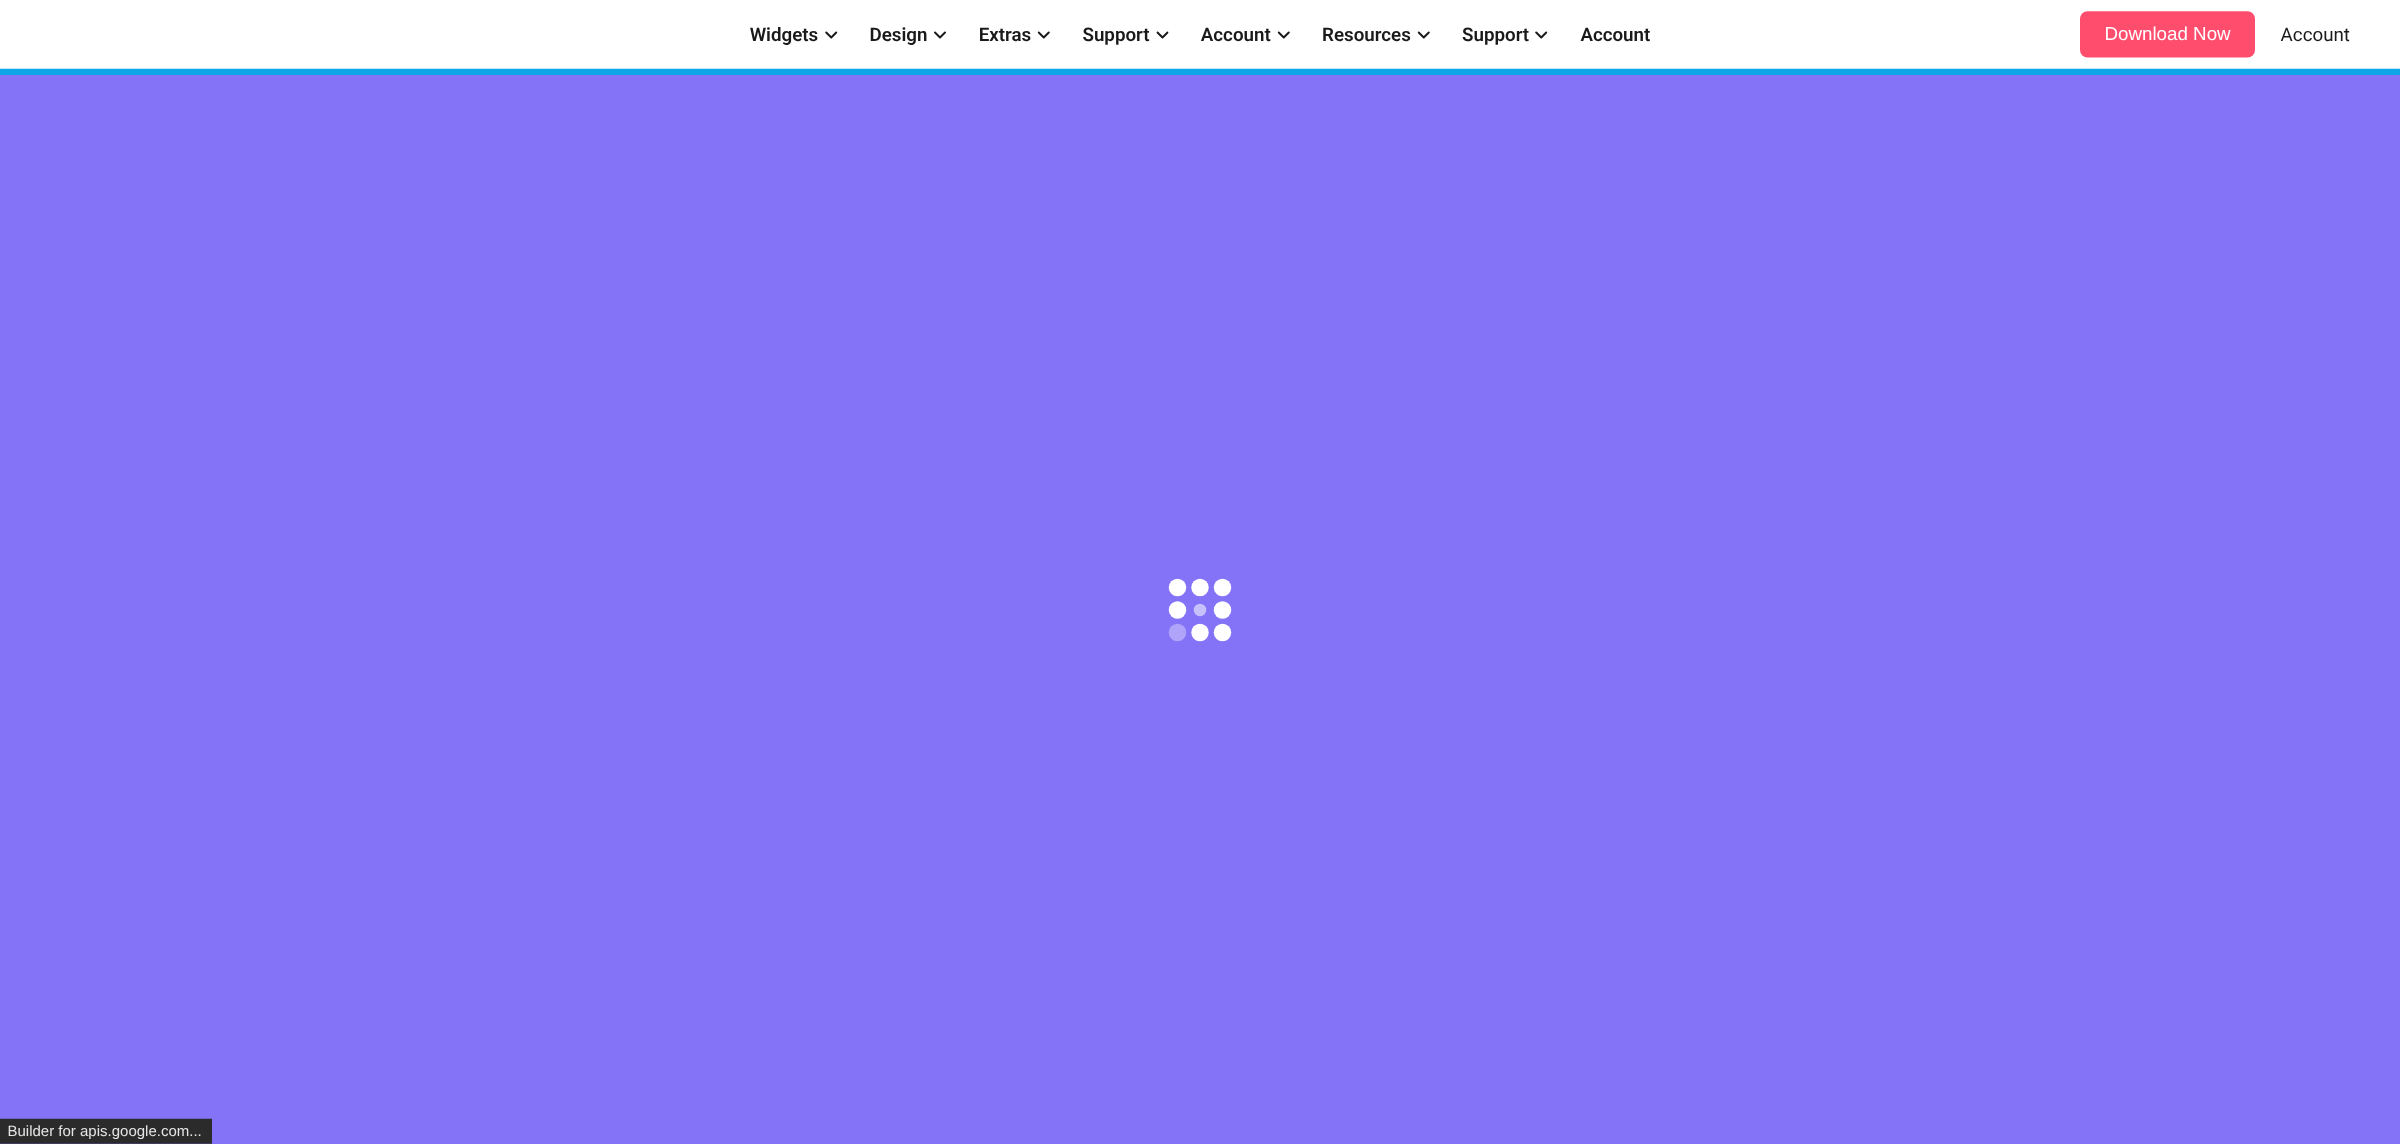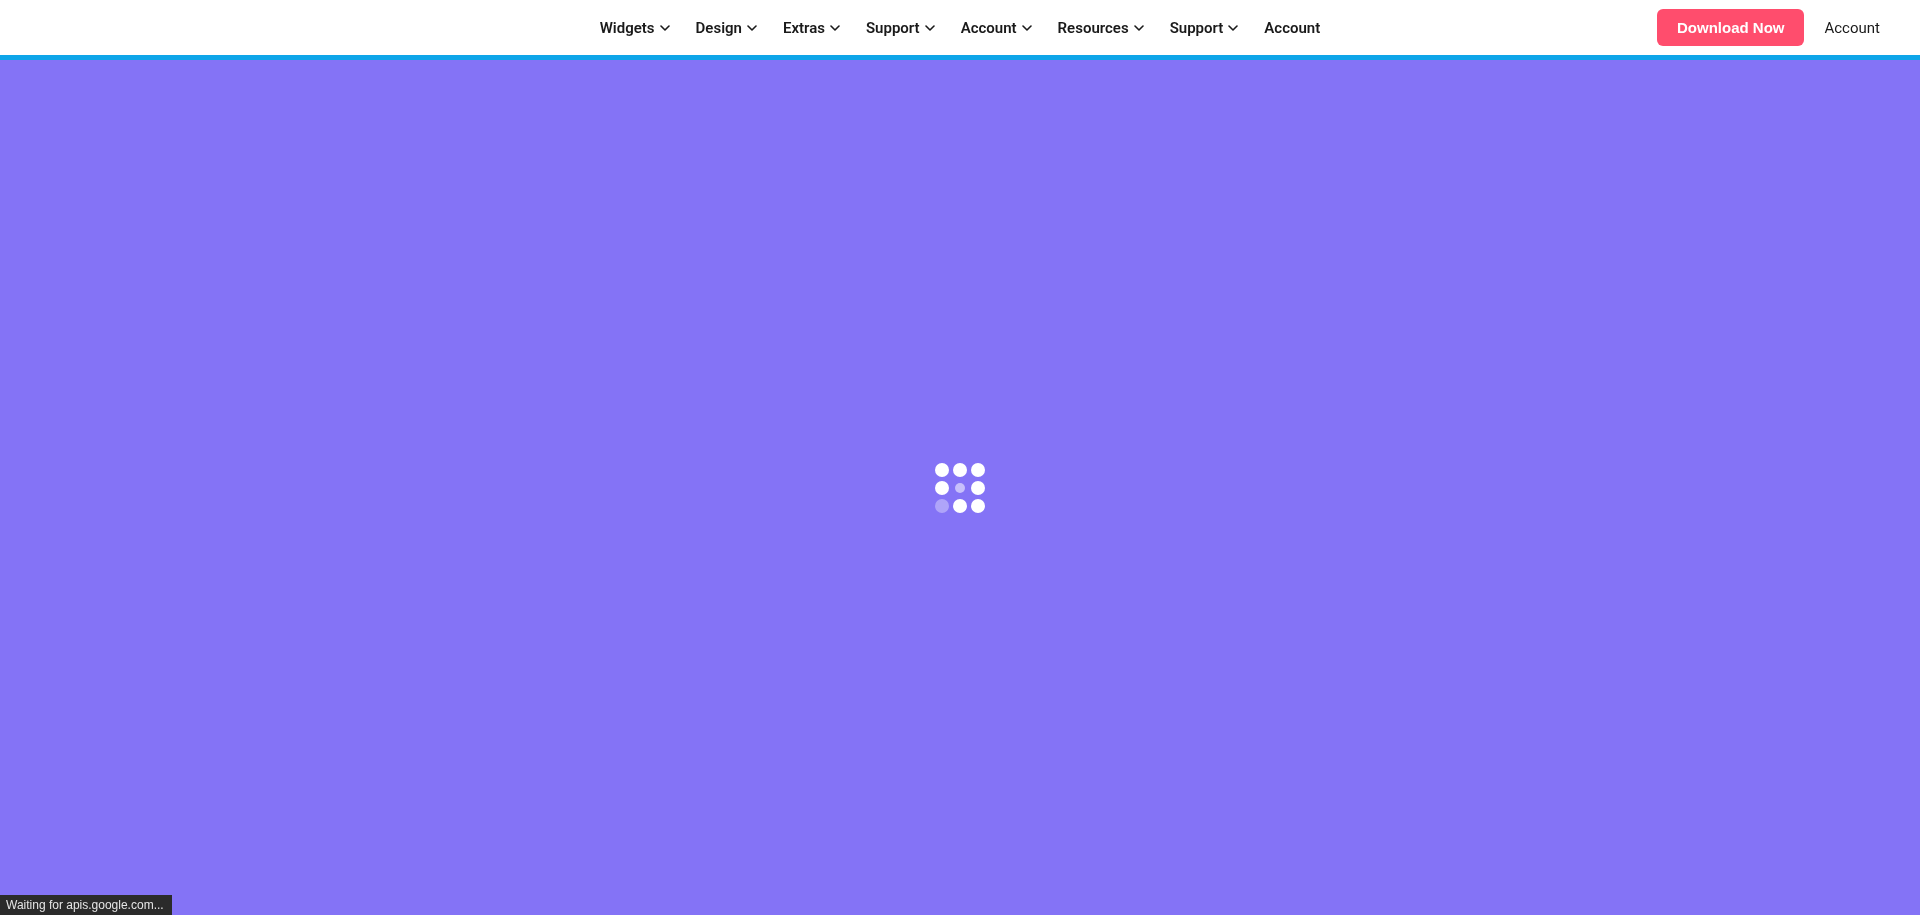--- a/index.html
+++ b/index.html
@@ -49,21 +49,21 @@
     top: 0;
     height: 100%;
     display: flex;
     align-items: center;
     gap: 20px;
   }
   .download-btn {
     background: #ff4d6d;
     color: #ffffff;
     font-size: 15px;
-    font-weight: 700;
+    font-weight: 400;
     padding: 10px 20px;
     border-radius: 6px;
     cursor: pointer;
     border: none;
     white-space: nowrap;
   }
   .account-link {
     font-size: 15px;
     font-weight: 400;
     color: #1a1a1a;
@@ -203,14 +203,14 @@
     <div class="dot"></div>
       <div class="dot center"></div>
       <div class="dot"></div>
     <div class="dot faded"></div>
       <div class="dot"></div>
       <div class="dot"></div>
   </div>
 </main>
 
 <div class="status-bar">
-  <span>Waiting for apis.google.com...</span>
+  <span>Builder for apis.google.com...</span>
 </div>
 
 </body></html>

